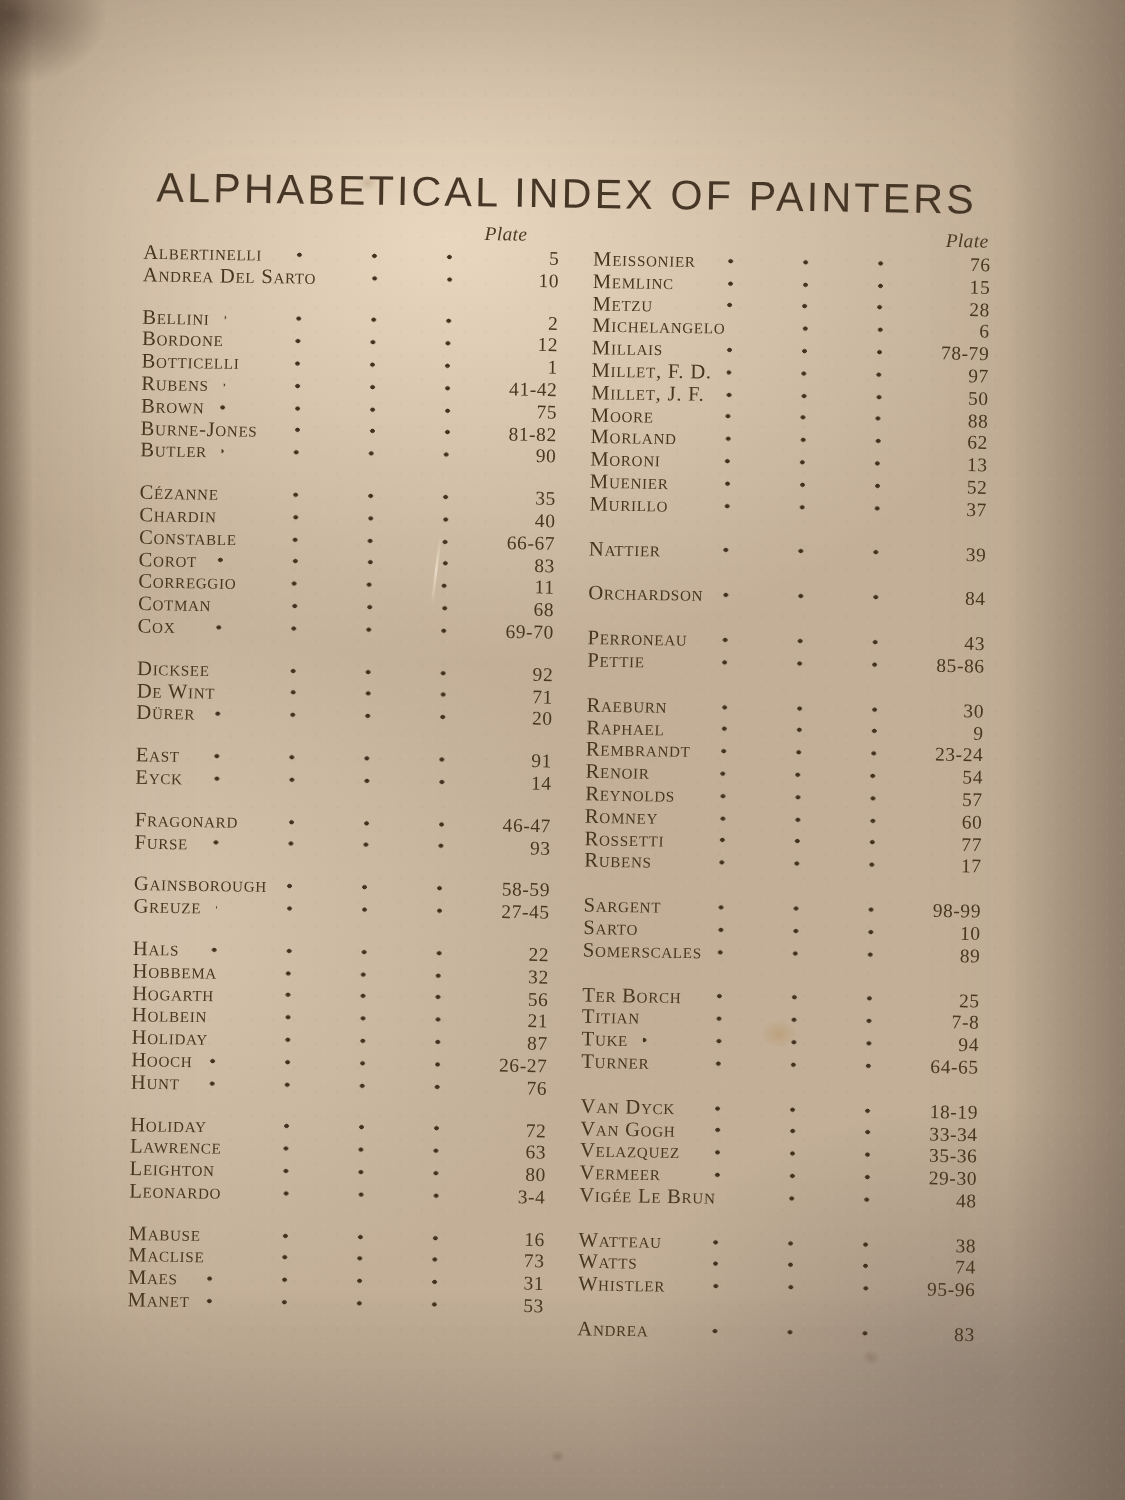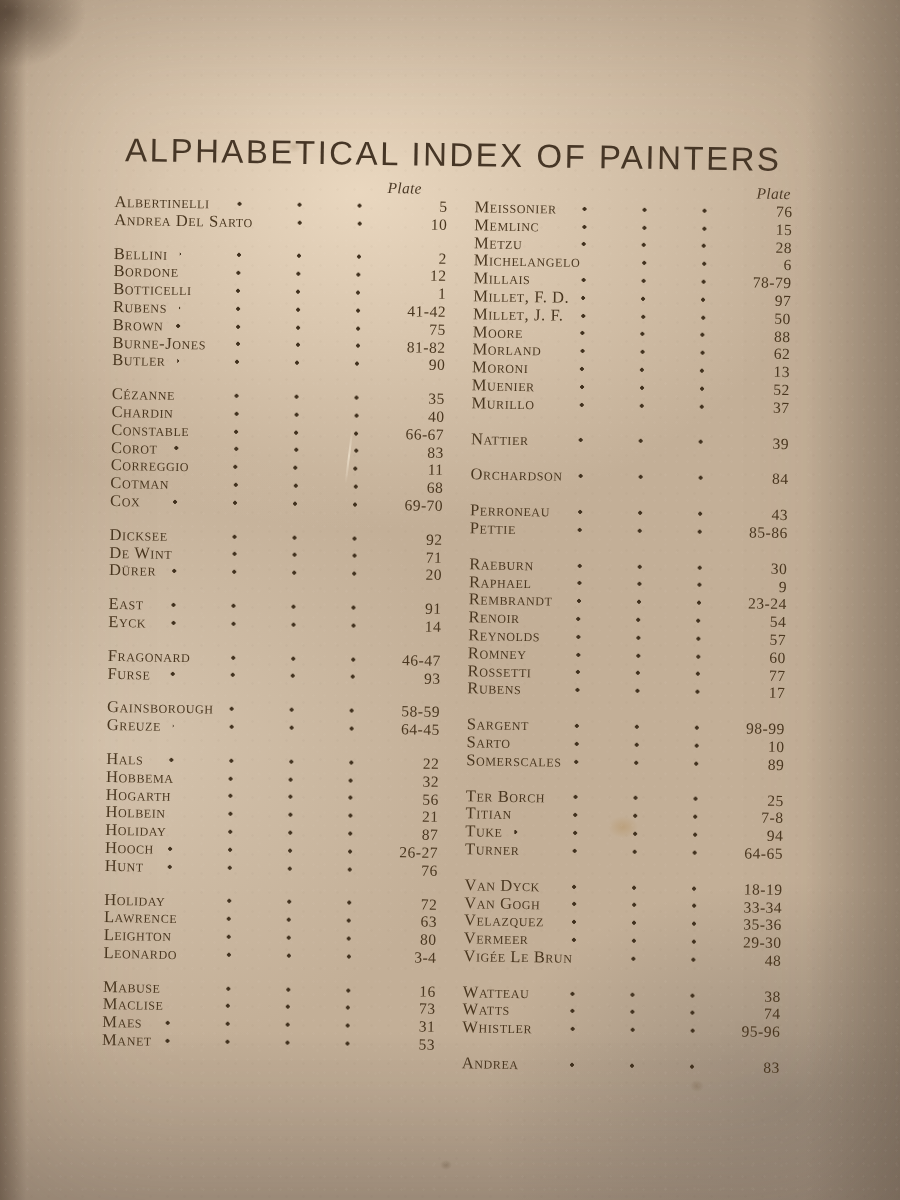--- a/index.html
+++ b/index.html
@@ -231,21 +231,21 @@
       </div>
       <div class="group">
         <div class="row">
           <span class="name">Gainsborough</span>
           <span class="leader"></span>
           <span class="plate-num">58-59</span>
         </div>
         <div class="row">
           <span class="name">Greuze</span>
           <span class="leader"></span>
-          <span class="plate-num">64-45</span>
+          <span class="plate-num">27-45</span>
         </div>
       </div>
       <div class="group">
         <div class="row">
           <span class="name">Hals</span>
           <span class="leader"></span>
           <span class="plate-num">22</span>
         </div>
         <div class="row">
           <span class="name">Hobbema</span>

